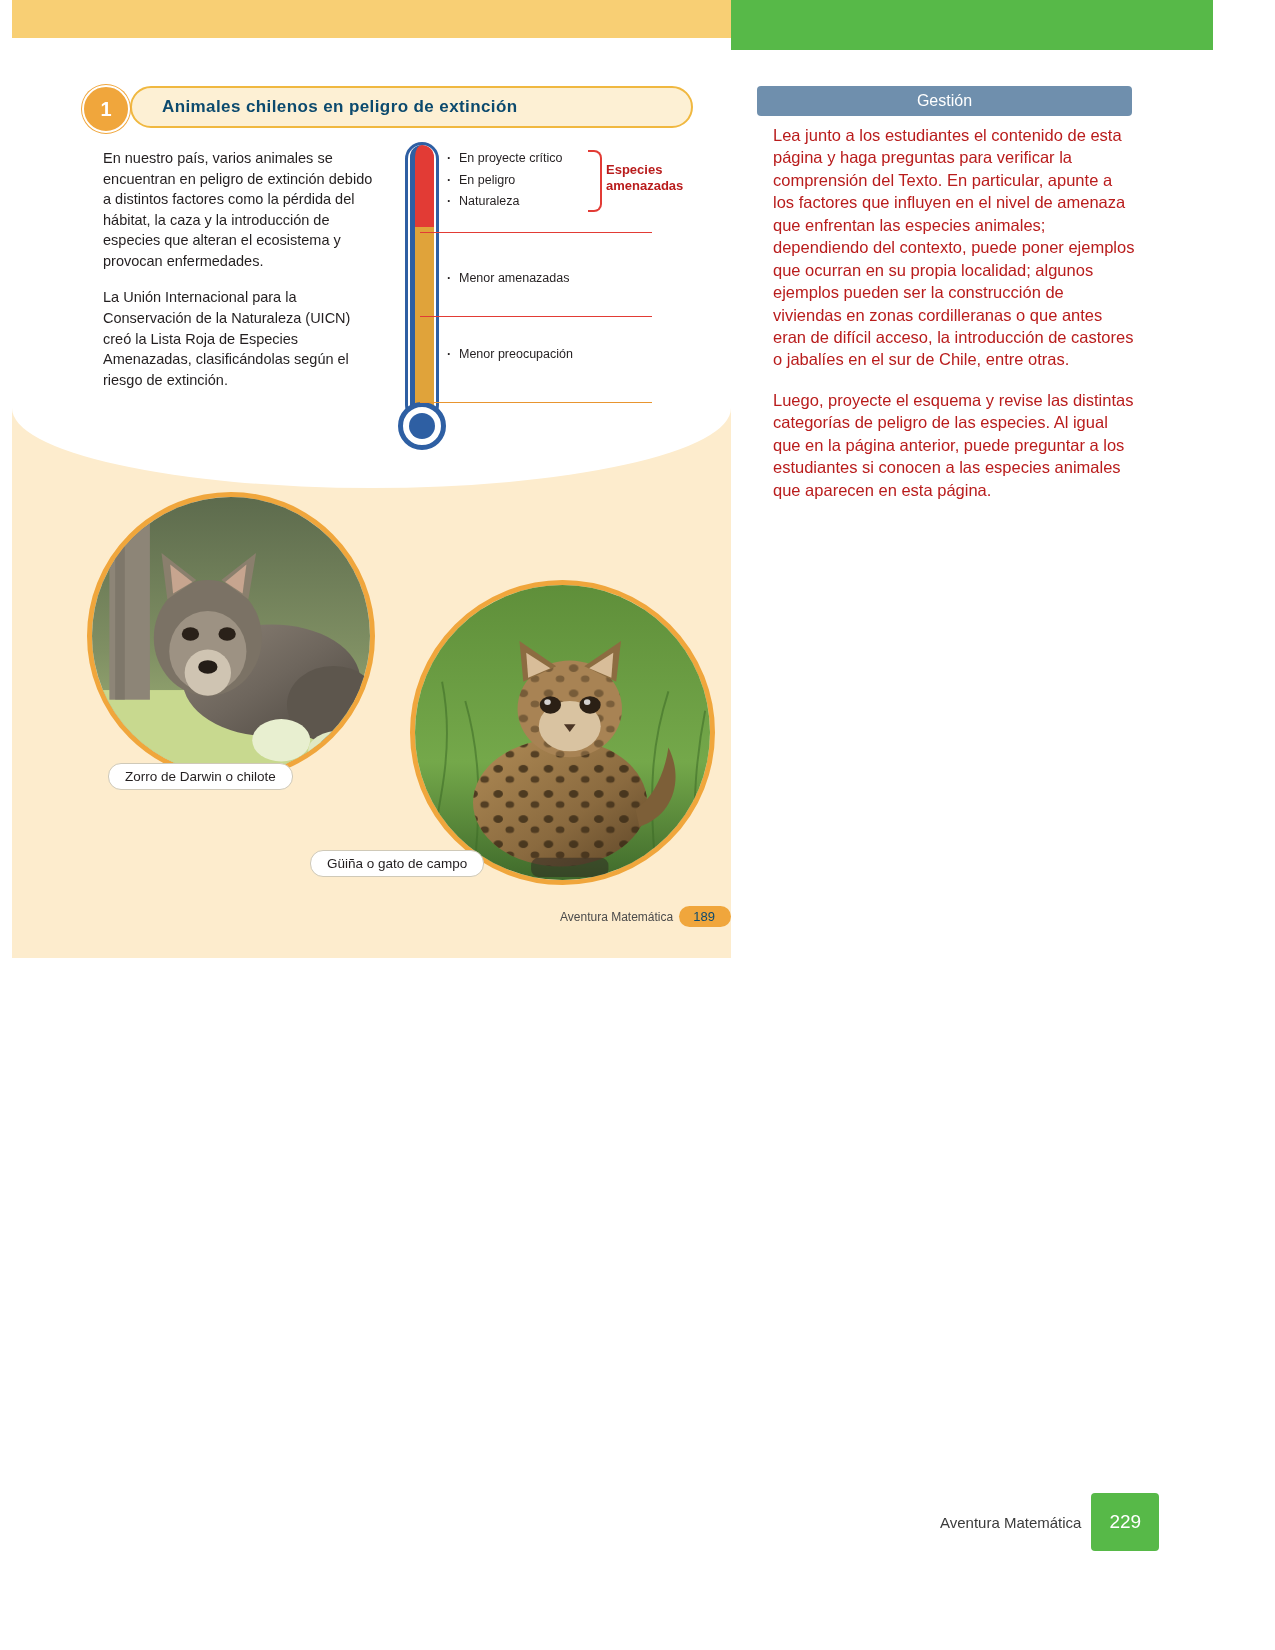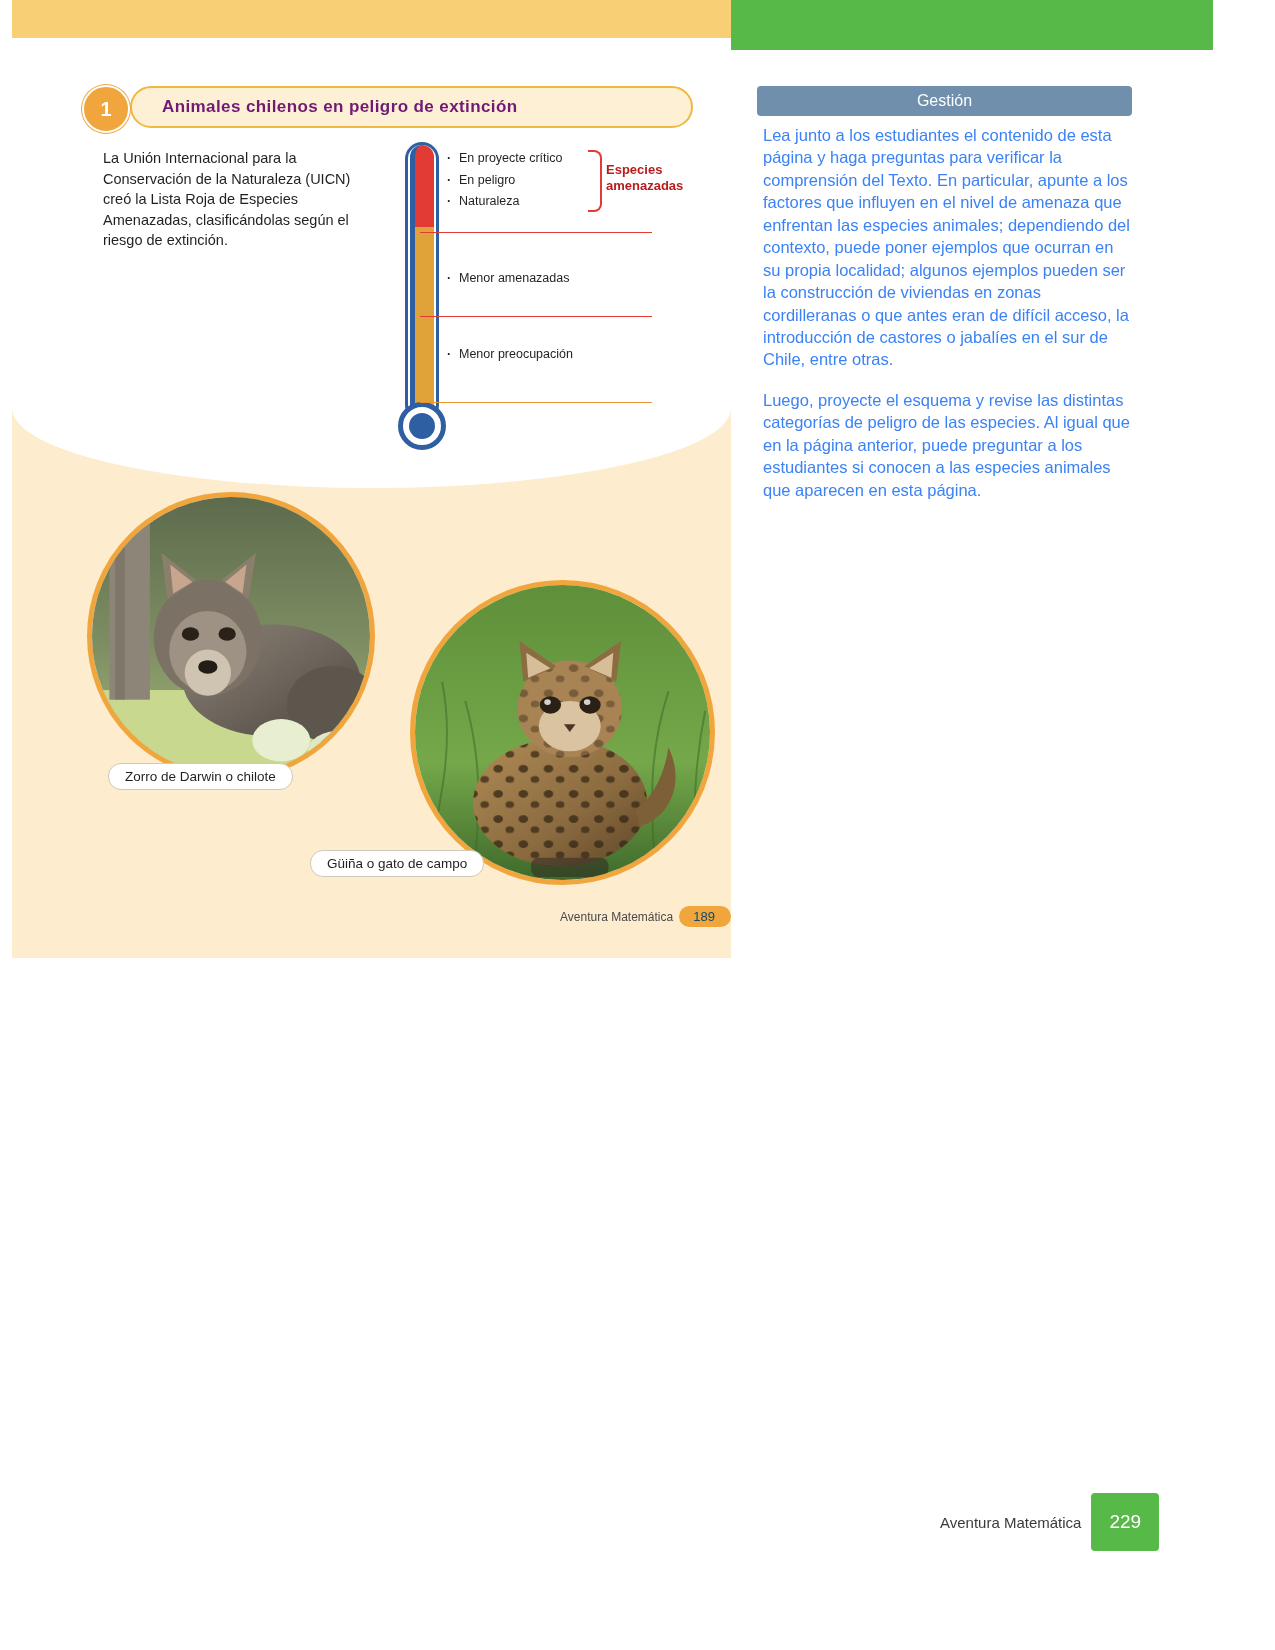--- a/index.html
+++ b/index.html
@@ -73,21 +73,21 @@
     border: 2px solid #f0b840;
     border-radius: 21px;
     display: flex;
     align-items: center;
     padding-left: 30px;
     box-sizing: border-box;
   }
   .activity-title {
     font-size: 17px;
     font-weight: bold;
-    color: #701a75;
+    color: #0c4a6e;
     letter-spacing: 0.4px;
   }
   .activity-number {
     position: absolute;
     top: 85px;
     left: 70px;
     width: 44px;
     height: 44px;
     background: #f0a63c;
     border: 2px solid #ffffff;
@@ -272,24 +272,24 @@
     align-items: center;
     justify-content: center;
   }
   .gestion-body {
     position: absolute;
     top: 124px;
     left: 757px;
     width: 378px;
   }
   .gestion-body p {
-    margin: 0 0 18px 6px;
+    margin: 0 0 18px 16px;
     font-size: 16.5px;
     line-height: 1.36;
-    color: #3b82f6;
+    color: #b91c1c;
   }
 
   
   .book-footer {
     position: absolute;
     top: 1493px;
     left: 940px;
     display: flex;
     align-items: center;
   }
@@ -316,20 +316,21 @@
   <div class="page-top-band"></div>
   <div class="page-top-band-curve"></div>
   <div class="page-white-area"></div>
 
   <div class="activity-header">
     <span class="activity-title">Animales chilenos en peligro de extinción</span>
   </div>
   <div class="activity-number">1</div>
 
   <div class="body-col">
+    <p>En nuestro país, varios animales se encuentran en peligro de extinción debido a distintos factores como la pérdida del hábitat, la caza y la introducción de especies que alteran el ecosistema y provocan enfermedades.</p>
     <p>La Unión Internacional para la Conservación de la Naturaleza (UICN) creó la Lista Roja de Especies Amenazadas, clasificándolas según el riesgo de extinción.</p>
   </div>
 
   <div class="diagram">
     <div class="therm-tube"></div>
     <div class="therm-outline"></div>
     <div class="therm-bulb"></div>
     <div class="therm-bulb-inner"></div>
 
     <div class="rule" style="top:92px; left:28px; width:232px;"></div>

